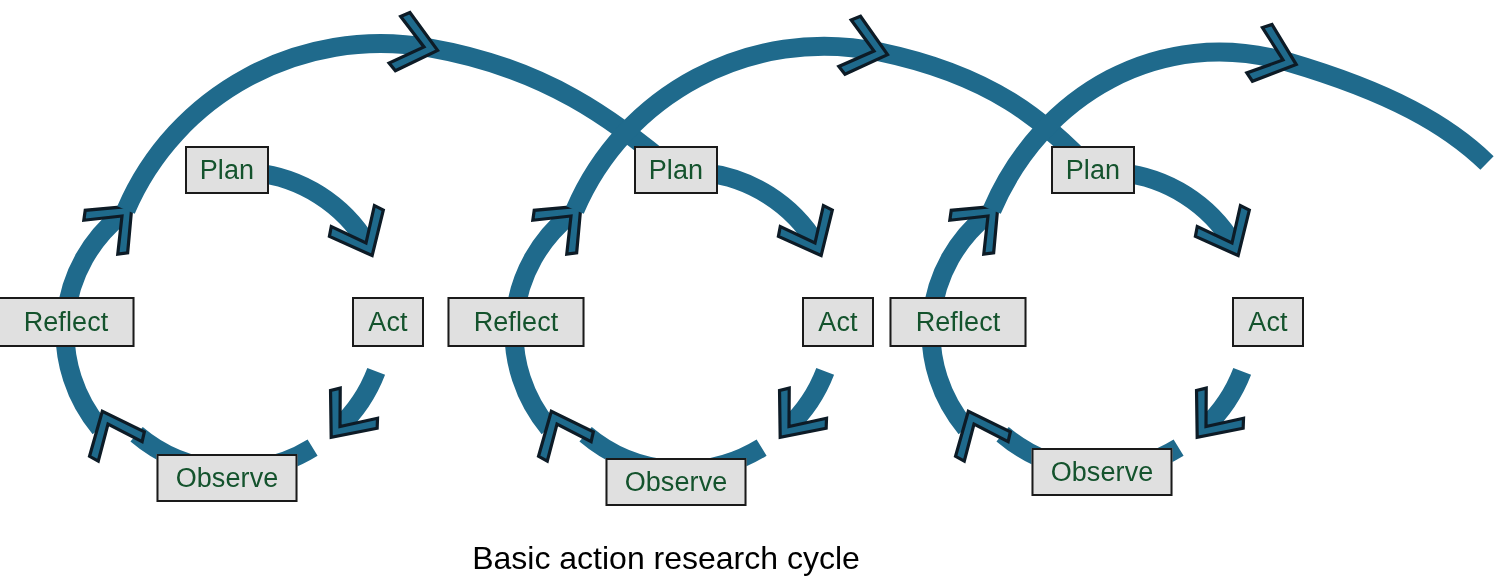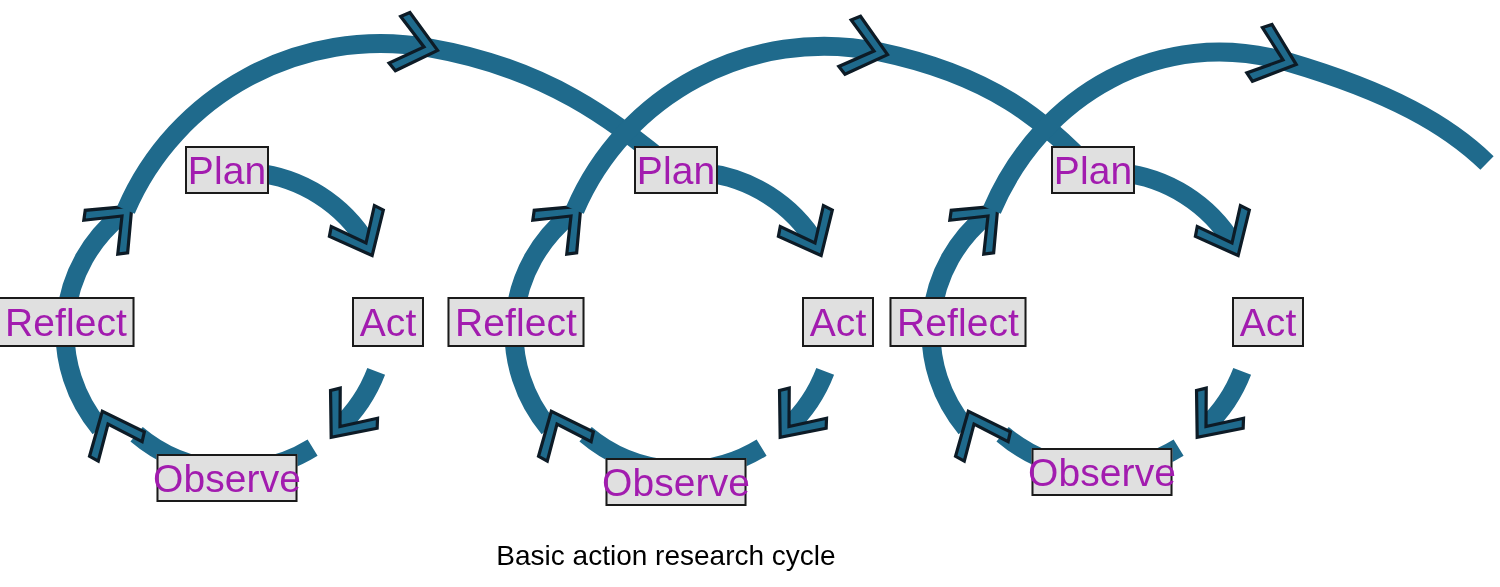--- a/index.html
+++ b/index.html
@@ -23,42 +23,42 @@
     left: 0;
     top: 0;
     width: 1500px;
     height: 587px;
   }
   .node-label {
     position: absolute;
     box-sizing: border-box;
     background: #e0e0e0;
     border: 2px solid #1a1a1a;
-    color: #a21caf;
+    color: #14532d;
     font-family: "Liberation Sans", sans-serif;
-    font-size: 39px;
+    font-size: 27px;
     line-height: 1;
     letter-spacing: 0.1px;
     display: flex;
     align-items: center;
     justify-content: center;
     padding: 0 10px;
     white-space: nowrap;
     transform: translate(-50%, -50%);
     z-index: 5;
     text-align: right;
   }
   .caption {
     position: absolute;
     left: 0;
     top: 540px;
     width: 1332px;
     text-align: center;
     font-family: "Liberation Sans", sans-serif;
-    font-size: 28px;
+    font-size: 32px;
     color: #000000;
     z-index: 6;
   }
 </style>
 </head>
 <body>
 
 <div id="canvas">
 
   <svg id="diagram-svg" viewBox="0 0 1500 587">

